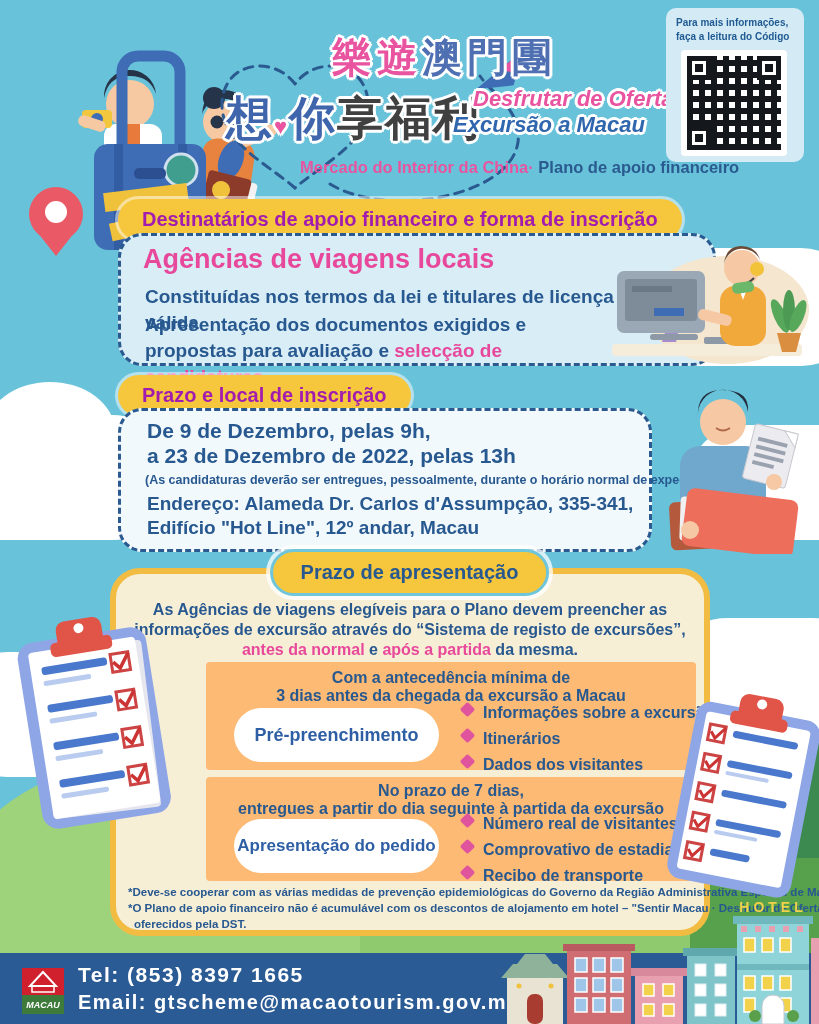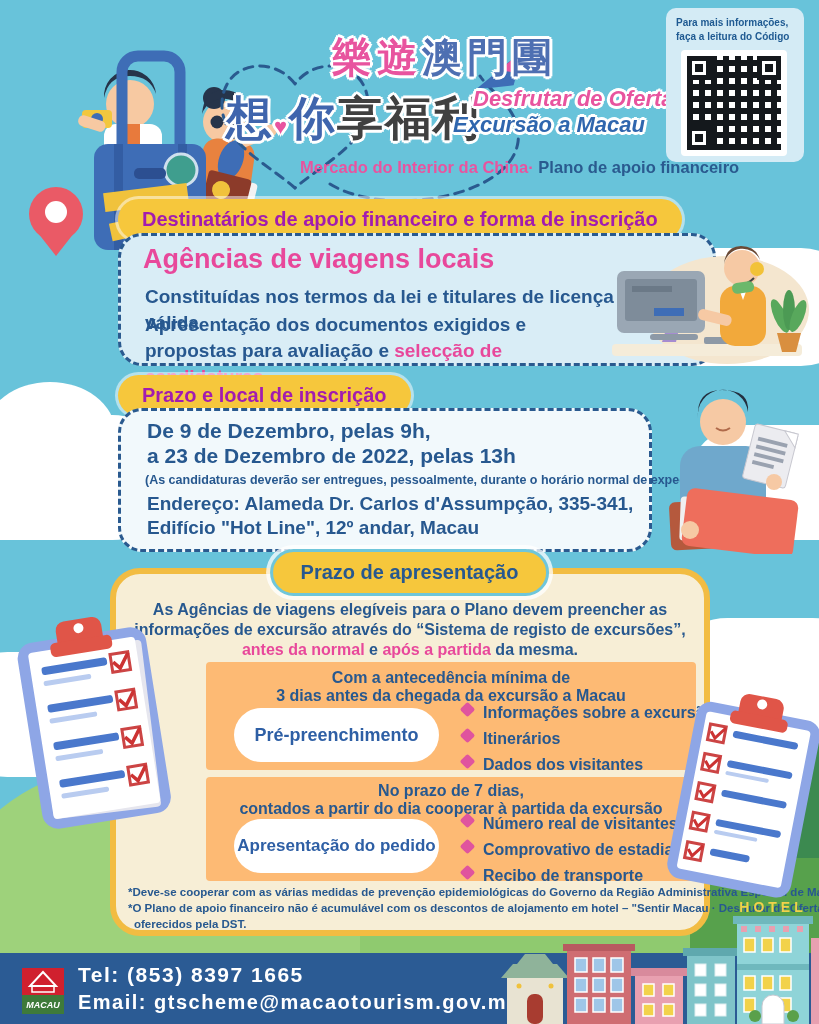--- a/index.html
+++ b/index.html
@@ -221,21 +221,21 @@
         </div>
       <div class="bitem">
           <span class="diamond"></span>
           <span class="btxt">Dados dos visitantes</span>
         </div>
     </div>
   </div>
 
   <div class="ybox" style="top:777px;height:104px;">
     <div class="ybox-h" style="top:5px;">No prazo de 7 dias,</div>
-    <div class="ybox-h" style="top:23px;">contados a partir do dia cooperar à partida da excursão</div>
+    <div class="ybox-h" style="top:23px;">entregues a partir do dia seguinte à partida da excursão</div>
     <div class="wpill" style="top:42px;font-size:17px;">Apresentação do pedido</div>
     <div class="blist" style="top:38px;">
       <div class="bitem">
           <span class="diamond"></span>
           <span class="btxt">Número real de visitantes</span>
         </div>
       <div class="bitem">
           <span class="diamond"></span>
           <span class="btxt">Comprovativo de estadia em hotel</span>
         </div>

